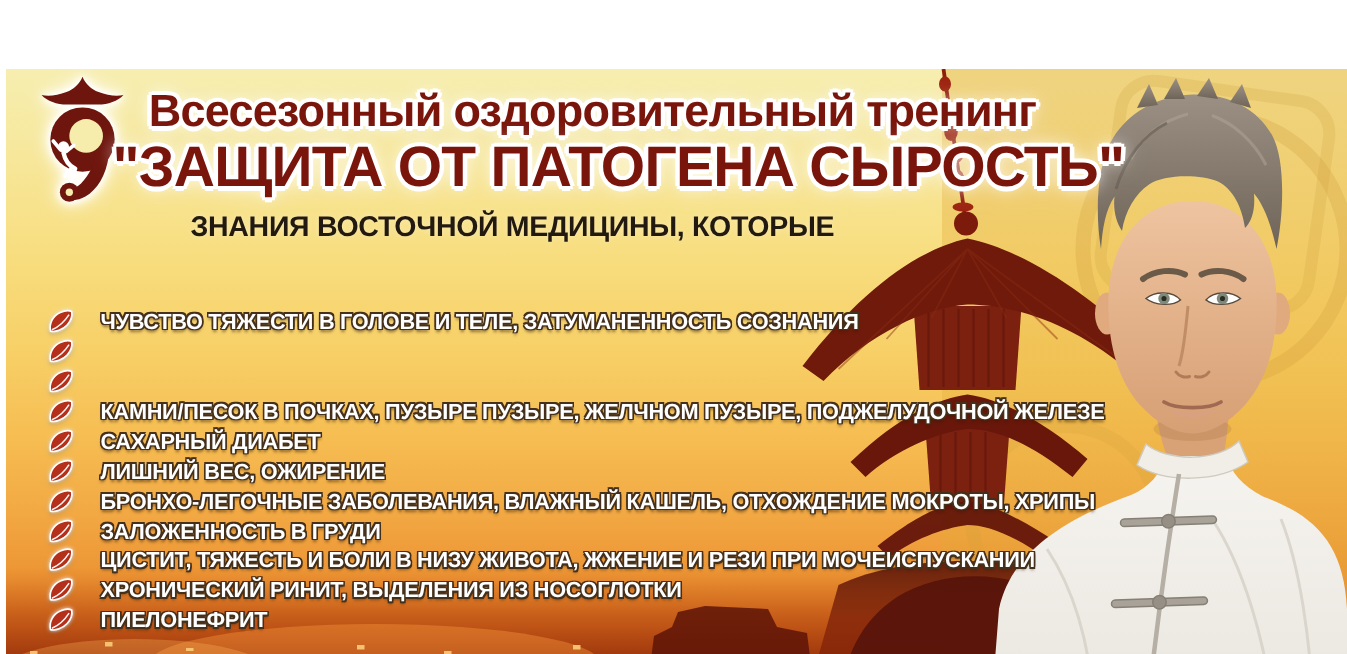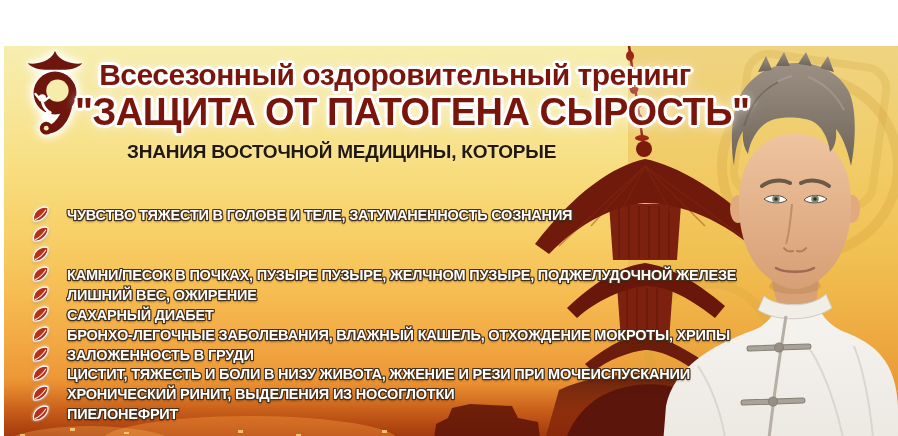--- a/index.html
+++ b/index.html
@@ -293,27 +293,27 @@
     <li class="row">
         <svg class="leaf">
           <use href="#leaf"></use>
         </svg>
         <span class="txt">КАМНИ/ПЕСОК В ПОЧКАХ, ПУЗЫРЕ ПУЗЫРЕ, ЖЕЛЧНОМ ПУЗЫРЕ, ПОДЖЕЛУДОЧНОЙ ЖЕЛЕЗЕ</span>
       </li>
     <li class="row">
         <svg class="leaf">
           <use href="#leaf"></use>
         </svg>
+        <span class="txt">САХАРНЫЙ ДИАБЕТ</span>
+      </li>
+    <li class="row">
+        <svg class="leaf">
+          <use href="#leaf"></use>
+        </svg>
         <span class="txt">ЛИШНИЙ ВЕС, ОЖИРЕНИЕ</span>
-      </li>
-    <li class="row">
-        <svg class="leaf">
-          <use href="#leaf"></use>
-        </svg>
-        <span class="txt">САХАРНЫЙ ДИАБЕТ</span>
       </li>
     <li class="row">
         <svg class="leaf">
           <use href="#leaf"></use>
         </svg>
         <span class="txt">БРОНХО-ЛЕГОЧНЫЕ ЗАБОЛЕВАНИЯ, ВЛАЖНЫЙ КАШЕЛЬ, ОТХОЖДЕНИЕ МОКРОТЫ, ХРИПЫ</span>
       </li>
     <li class="row">
         <svg class="leaf">
           <use href="#leaf"></use>

